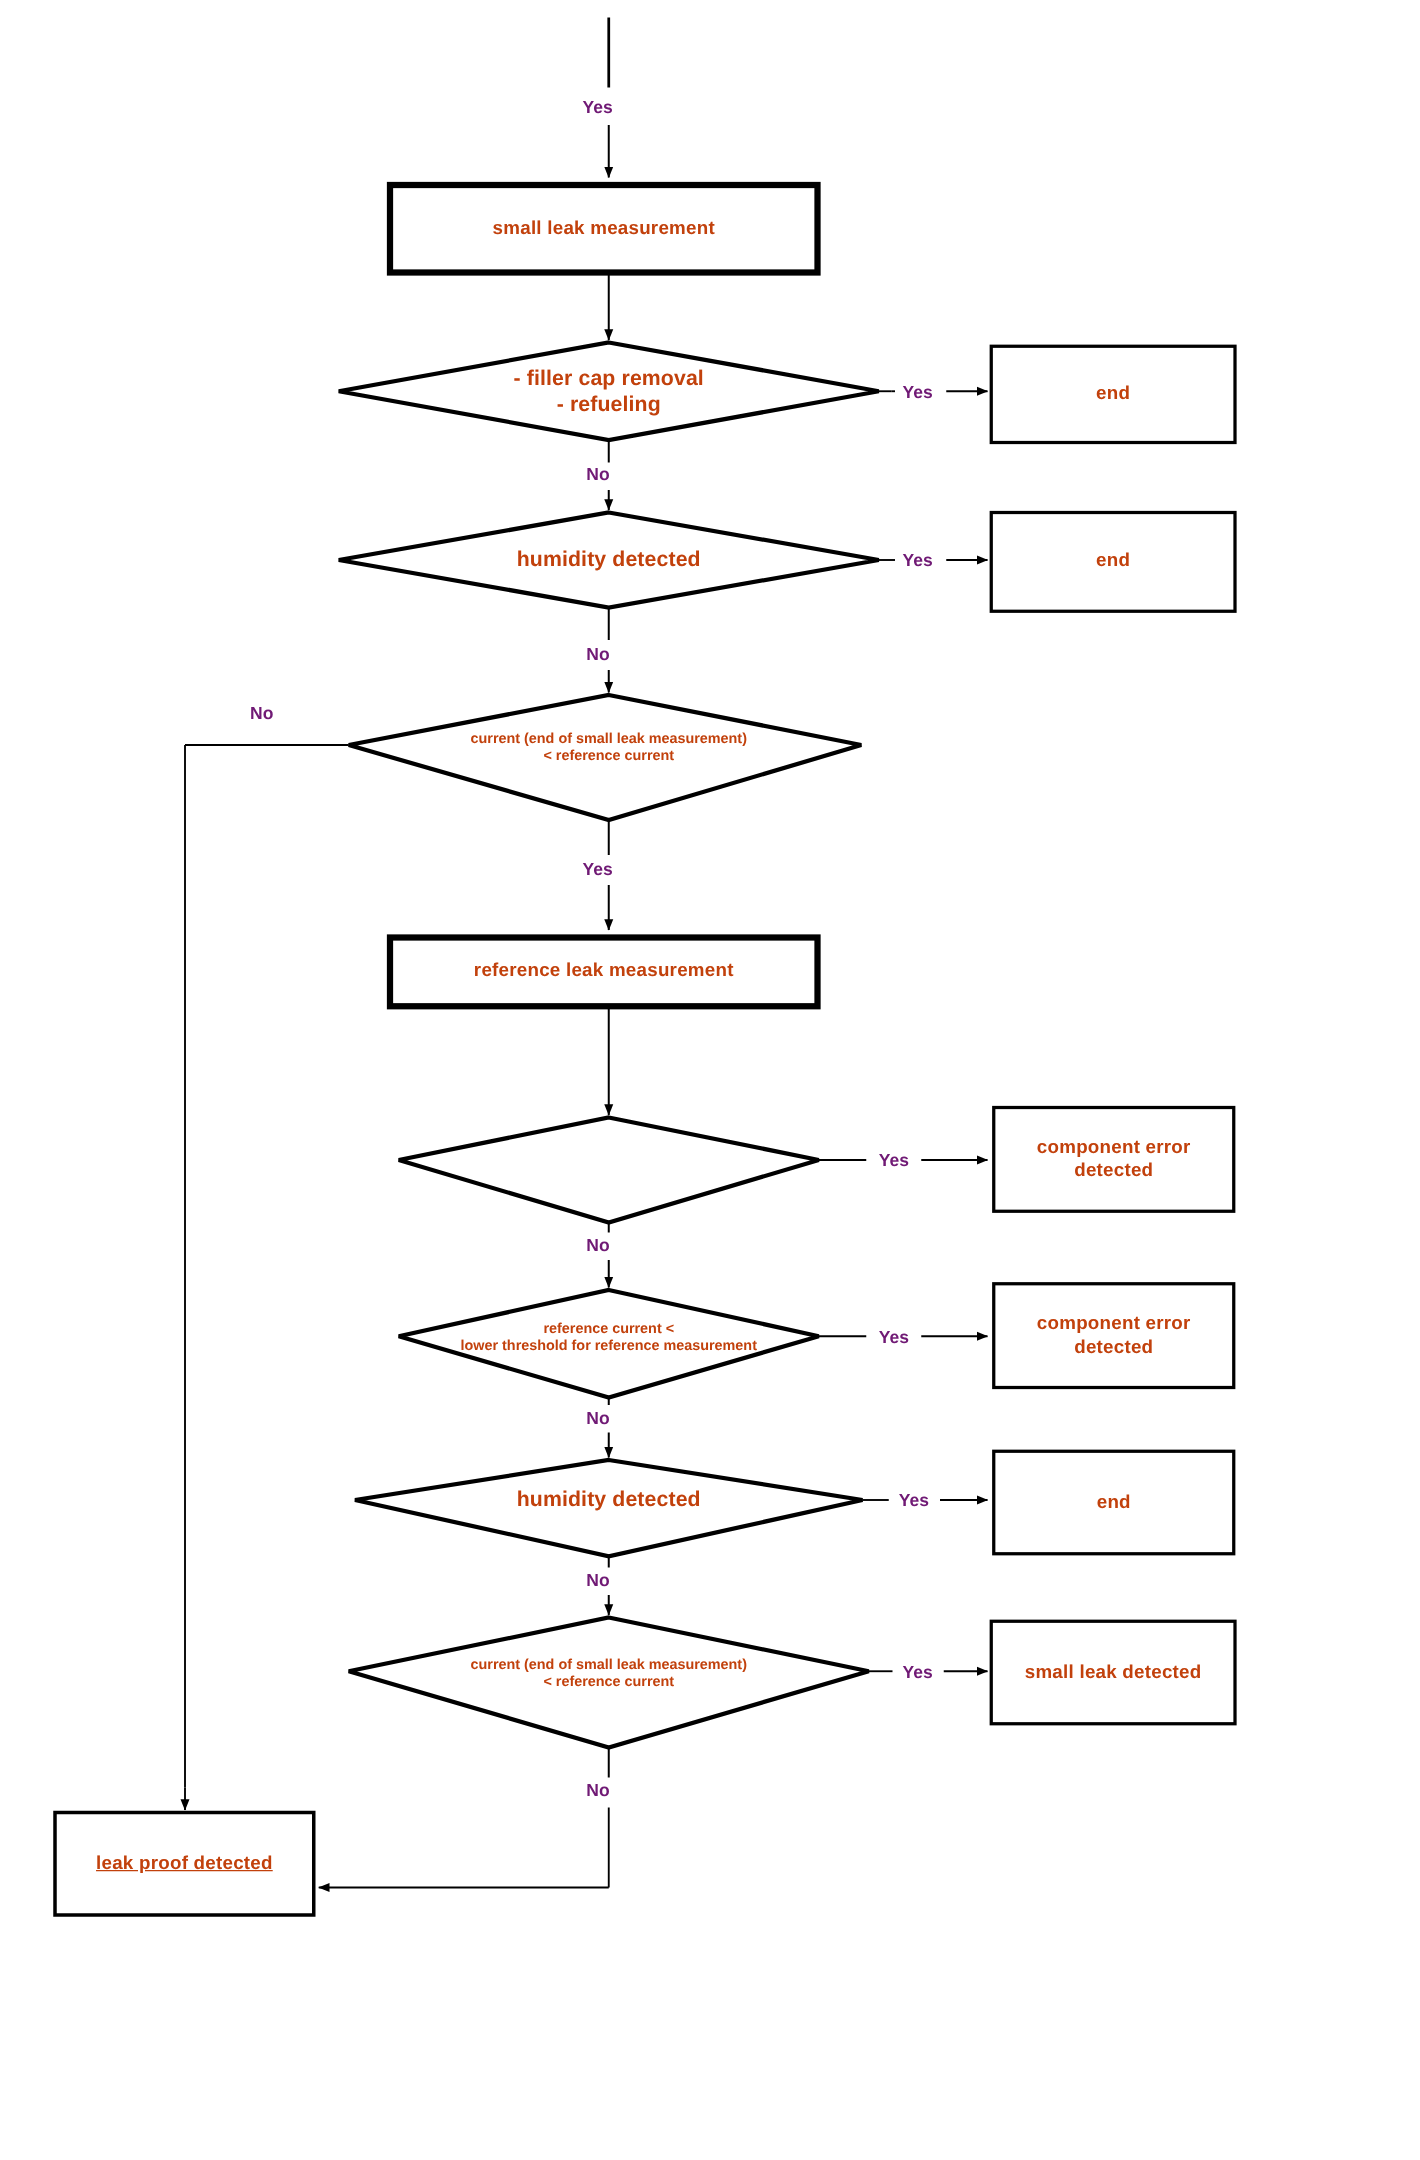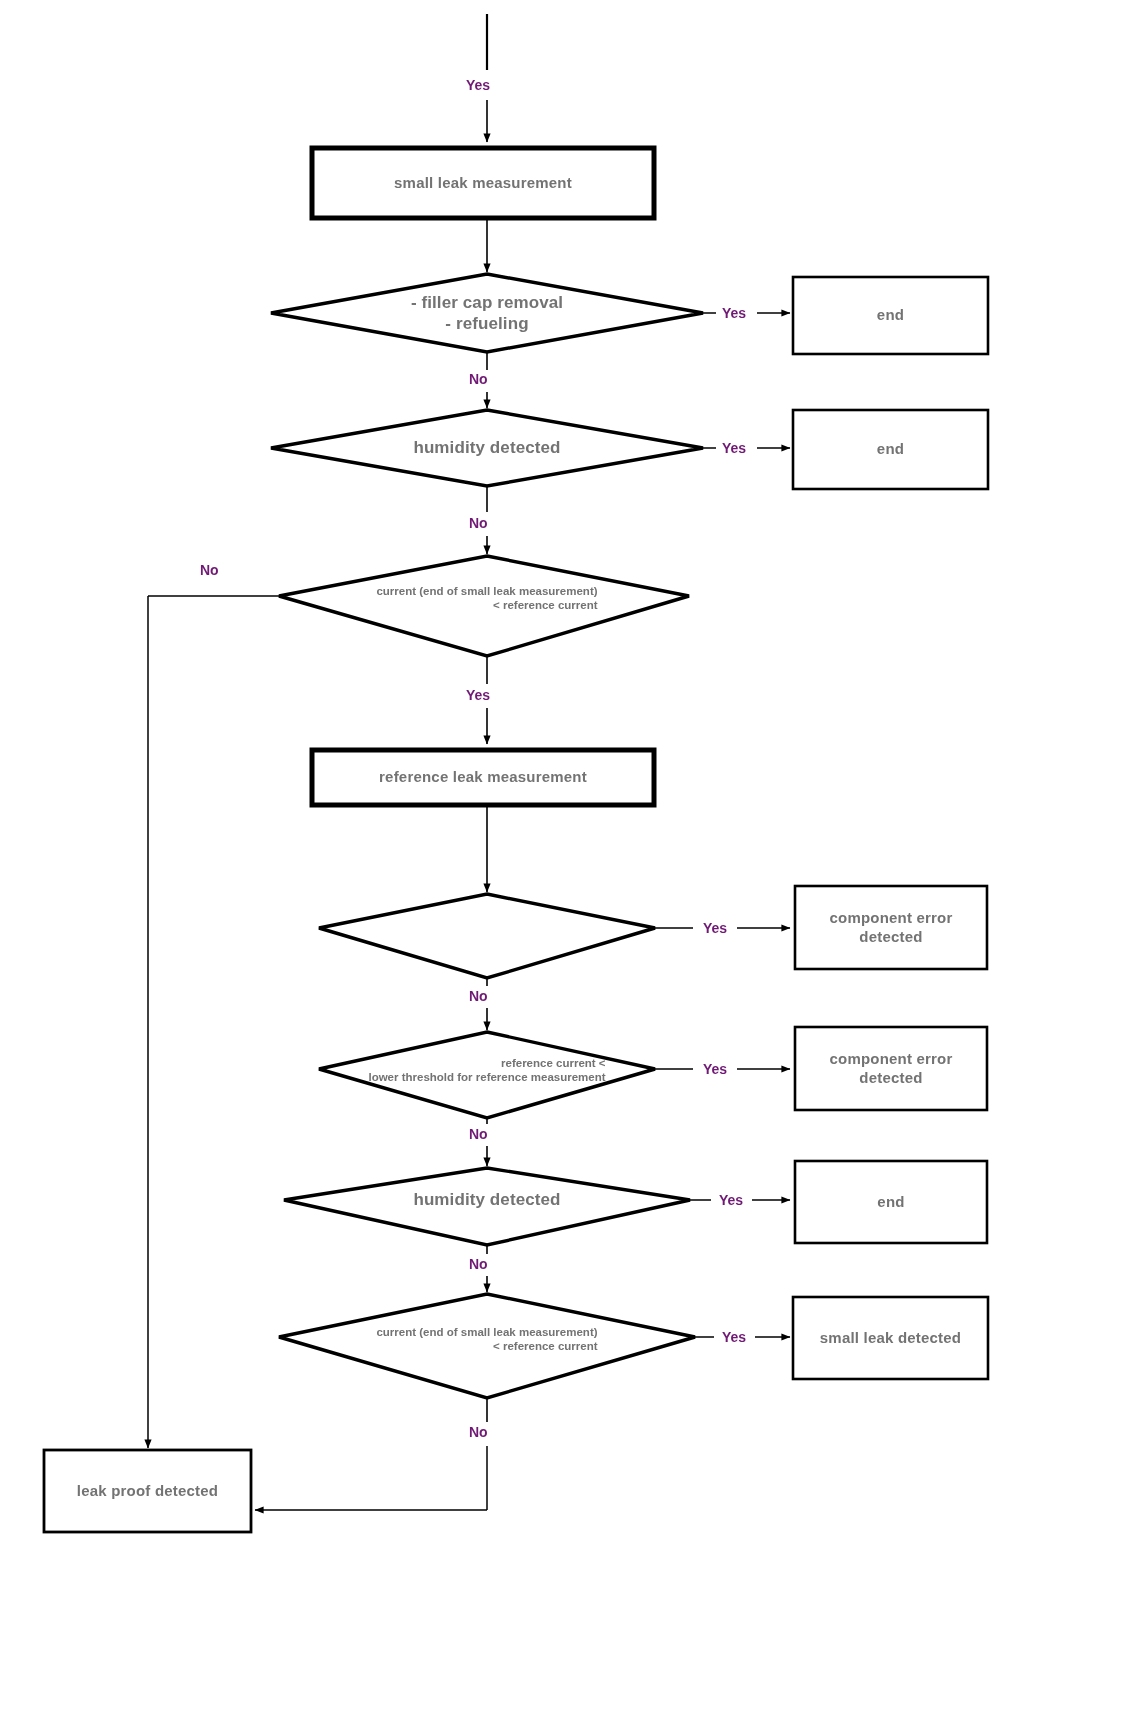--- a/index.html
+++ b/index.html
@@ -22,29 +22,29 @@
     width: 1136px;
     height: 1728px;
   }
   .node-label {
     position: absolute;
     display: flex;
     align-items: center;
     justify-content: center;
     text-align: center;
     font-weight: bold;
-    color: #737373;
+    color: #c2410c;
     pointer-events: none;
     line-height: 1.25;
     white-space: pre-line;
   }
   .proc-label { font-size: 15px; letter-spacing: 0.2px; }
   .term-label { font-size: 15px; letter-spacing: 0.2px; }
   .dec-label-lg { font-size: 17px; letter-spacing: 0.1px; }
-  .dec-label-sm { font-size: 11.5px; letter-spacing: 0px; text-align: right; }
+  .dec-label-sm { font-size: 11.5px; letter-spacing: 0px; }
   .edge-label {
     position: absolute;
     font-size: 14px;
     font-weight: bold;
     color: #701a75;
     white-space: nowrap;
     pointer-events: none;
   }
 </style>
 </head>
@@ -190,21 +190,21 @@
 
   <div class="node-label dec-label-lg" style="left:337px; top:1180px; width:300px; height:40px;">humidity detected</div>
 
   <div class="node-label term-label" style="left:795px; top:1161px; width:192px; height:82px;">end</div>
 
   <div class="node-label dec-label-sm" style="left:317px; top:1318px; width:340px; height:42px;">current (end of small leak measurement)
 &lt;  reference current</div>
 
   <div class="node-label term-label" style="left:793px; top:1297px; width:195px; height:82px;">small leak detected</div>
 
-  <div class="node-label term-label" style="left:44px; top:1450px; width:207px; height:82px;">leak proof detected</div>
+  <div class="node-label term-label" style="left:44px; top:1450px; width:207px; height:82px;text-decoration:underline;">leak proof detected</div>
 
   <div class="edge-label" style="left:466px; top:77px;">Yes</div>
 
   <div class="edge-label" style="left:722px; top:305px;">Yes</div>
 
   <div class="edge-label" style="left:469px; top:371px;">No</div>
 
   <div class="edge-label" style="left:722px; top:440px;">Yes</div>
 
   <div class="edge-label" style="left:469px; top:515px;">No</div>

